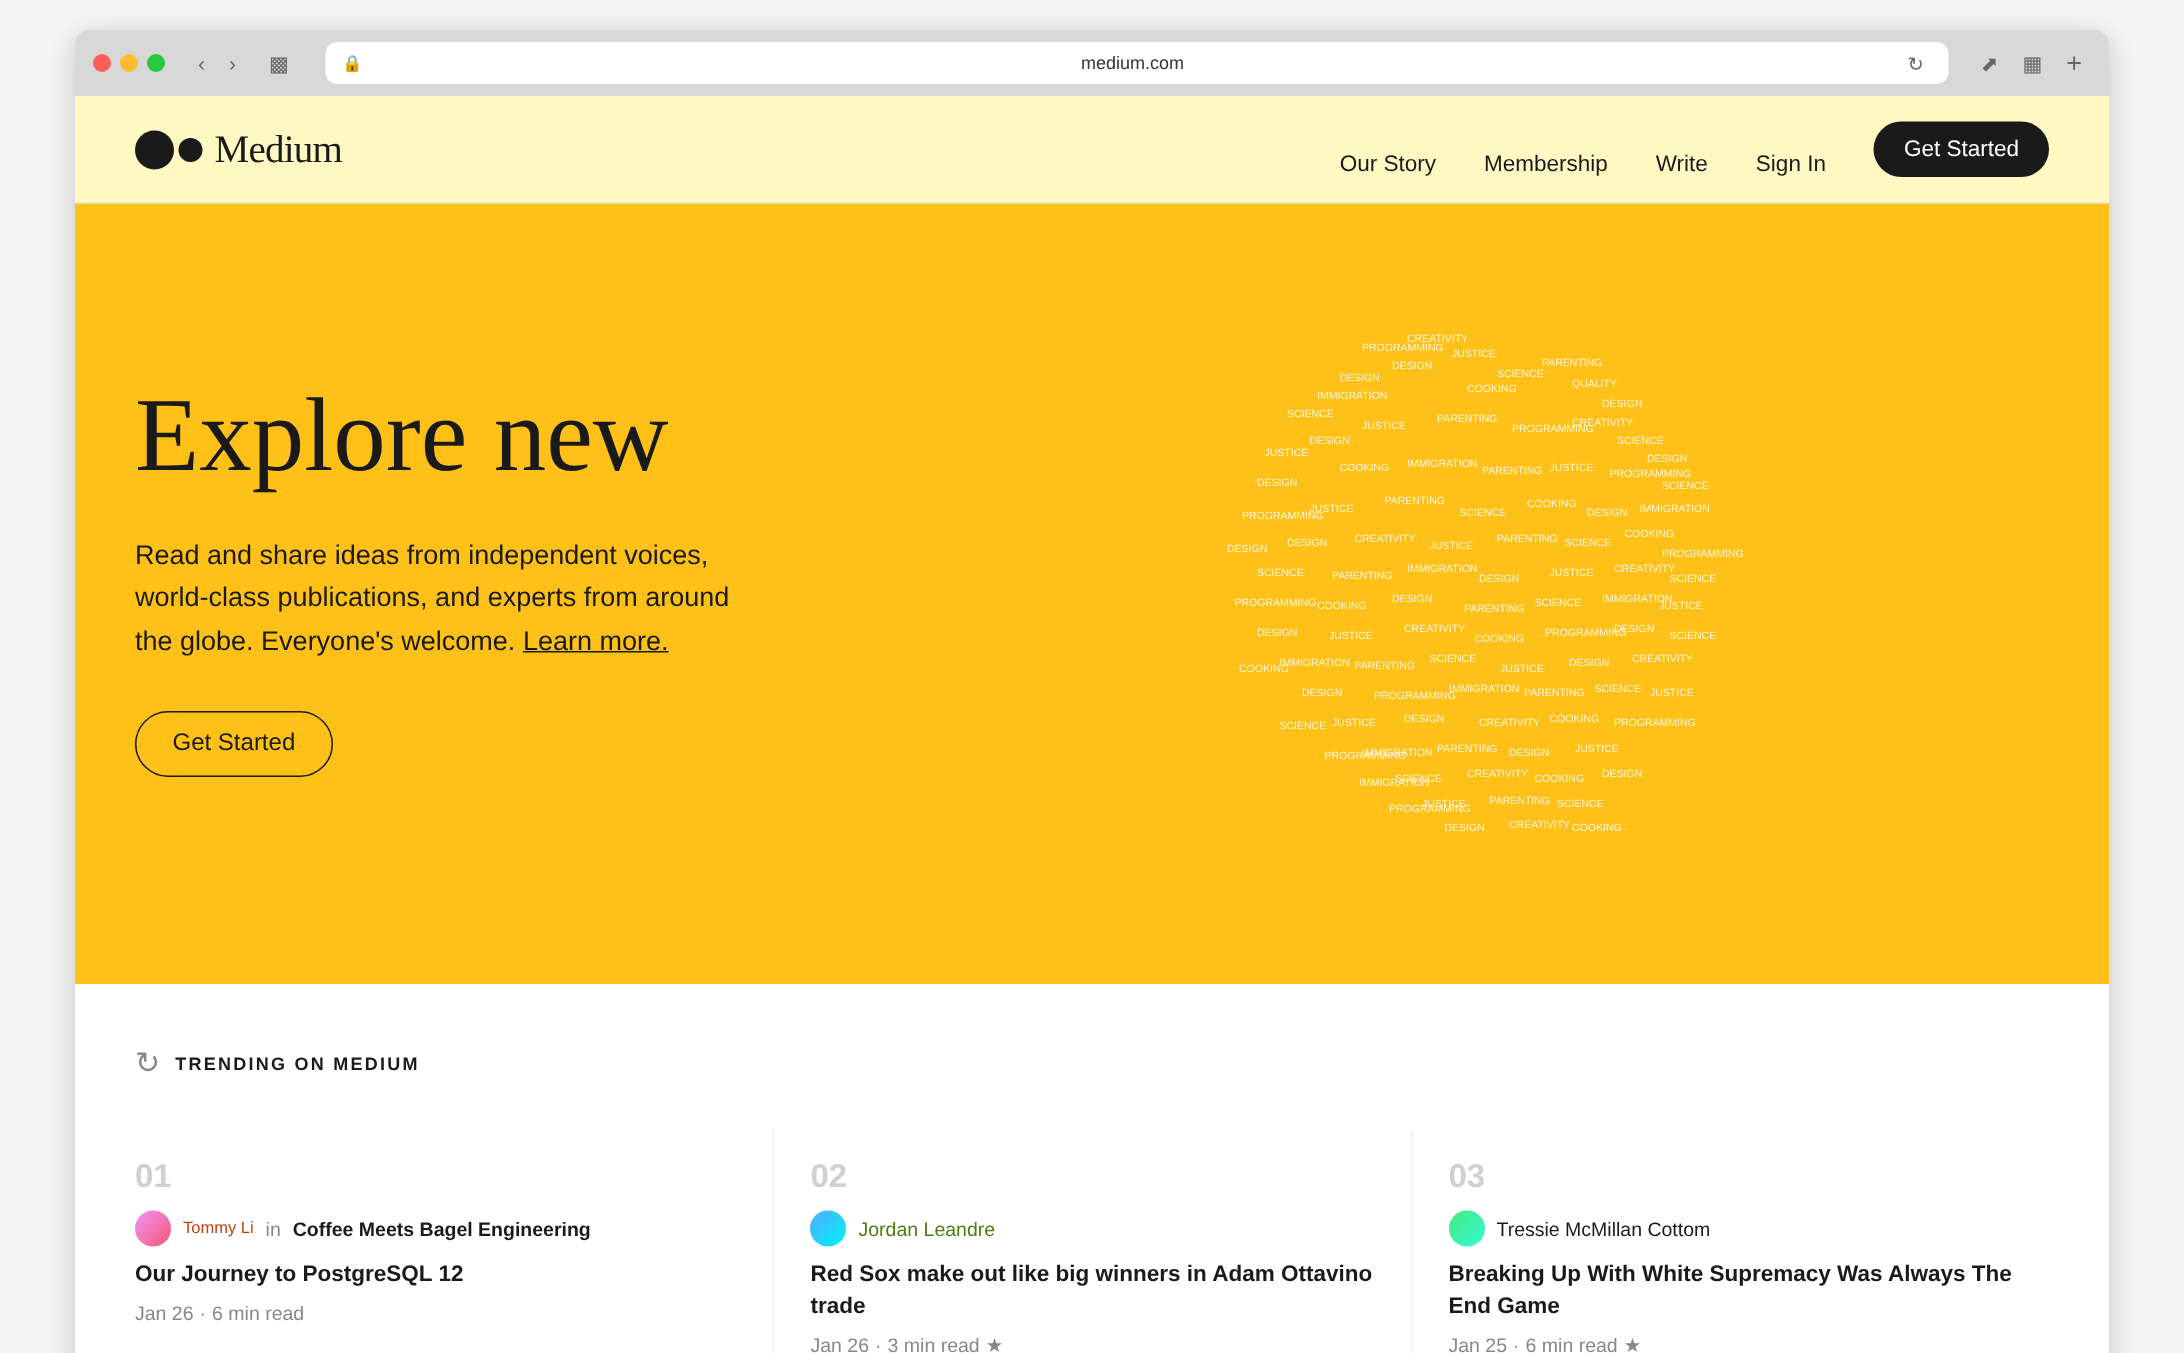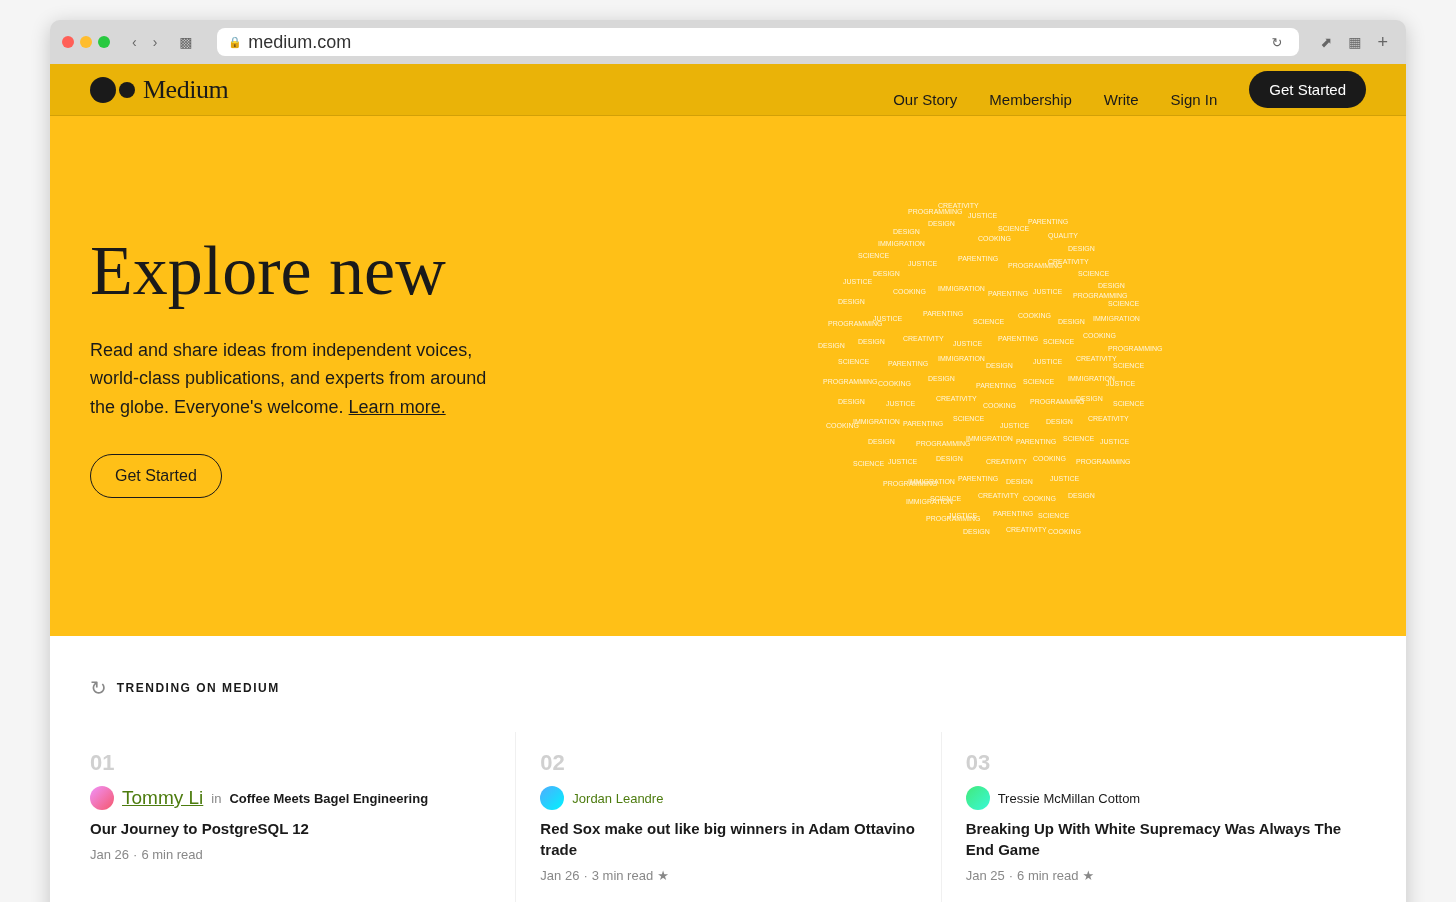--- a/index.html
+++ b/index.html
@@ -43,47 +43,47 @@
       display: flex;
       align-items: center;
       background: white;
       border-radius: 8px;
       height: 28px;
       padding: 0 12px;
       gap: 6px;
       margin: 0 8px;
     }
     .lock-icon { color: #666; font-size: 11px; }
-    .address-text { font-size: 18px; color: #333; flex: 1; text-align: left; }
+    .address-text { font-size: 12px; color: #333; flex: 1; text-align: center; }
     .refresh-btn {
       background: none; border: none; cursor: pointer;
       color: #666; font-size: 13px; padding: 2px 4px;
     }
     .browser-actions { display: flex; gap: 4px; }
     .browser-action-btn {
       background: none; border: none; cursor: pointer;
       color: #666; font-size: 14px; padding: 4px 6px;
       border-radius: 4px;
     }
     .add-tab-btn {
       background: none; border: none; cursor: pointer;
       color: #666; font-size: 18px; padding: 4px 6px;
     }
 
     
     .website { background: white; }
 
     
     .navbar {
-      background: #eab308;
+      background: #fef9c3;
       display: flex;
       align-items: center;
       justify-content: space-between;
       padding: 0 40px;
-      height: 52px;
+      height: 72px;
       border-bottom: 1px solid rgba(0,0,0,0.1);
     }
     .logo { display: flex; align-items: center; gap: 8px; cursor: pointer; }
     .logo-dots { display: flex; gap: 3px; align-items: center; }
     .logo-dot-big { width: 26px; height: 26px; background: #1a1a1a; border-radius: 50%; }
     .logo-dot-small { width: 16px; height: 16px; background: #1a1a1a; border-radius: 50%; }
     .logo-text { font-size: 26px; font-weight: 400; color: #1a1a1a; letter-spacing: -0.5px; font-family: Georgia, serif; }
     .nav-links { display: flex; align-items: flex-end; gap: 32px; }
     .nav-link {
       font-size: 15px; color: #1a1a1a; text-decoration: none;
@@ -380,21 +380,21 @@
       <div class="trending-header">
         <span class="trending-icon">↻</span>
         <span class="trending-label">TRENDING ON MEDIUM</span>
       </div>
       <div class="trending-grid" id="trending-grid">
 
       <div class="trending-item">
     <div class="trending-number">01</div>
     <div class="trending-author">
       <div class="author-avatar avatar-01"></div>
-      <span style="font-size:19px;color:#4d7c0f;text-decoration:underline;">Tommy Li</span>
+      <span style="font-size:11px;color:#c2410c;">Tommy Li</span>
        <span style="font-size:13px;color:#888;"> in </span>
        <span style="font-size:13px;color:#1a1a1a;font-weight:600;">Coffee Meets Bagel Engineering</span>
     </div>
     <div class="trending-title">Our Journey to PostgreSQL 12</div>
     <div class="trending-meta">
       <span>Jan 26</span>
       <span>·</span>
       <span>6 min read</span>
 
     </div>

